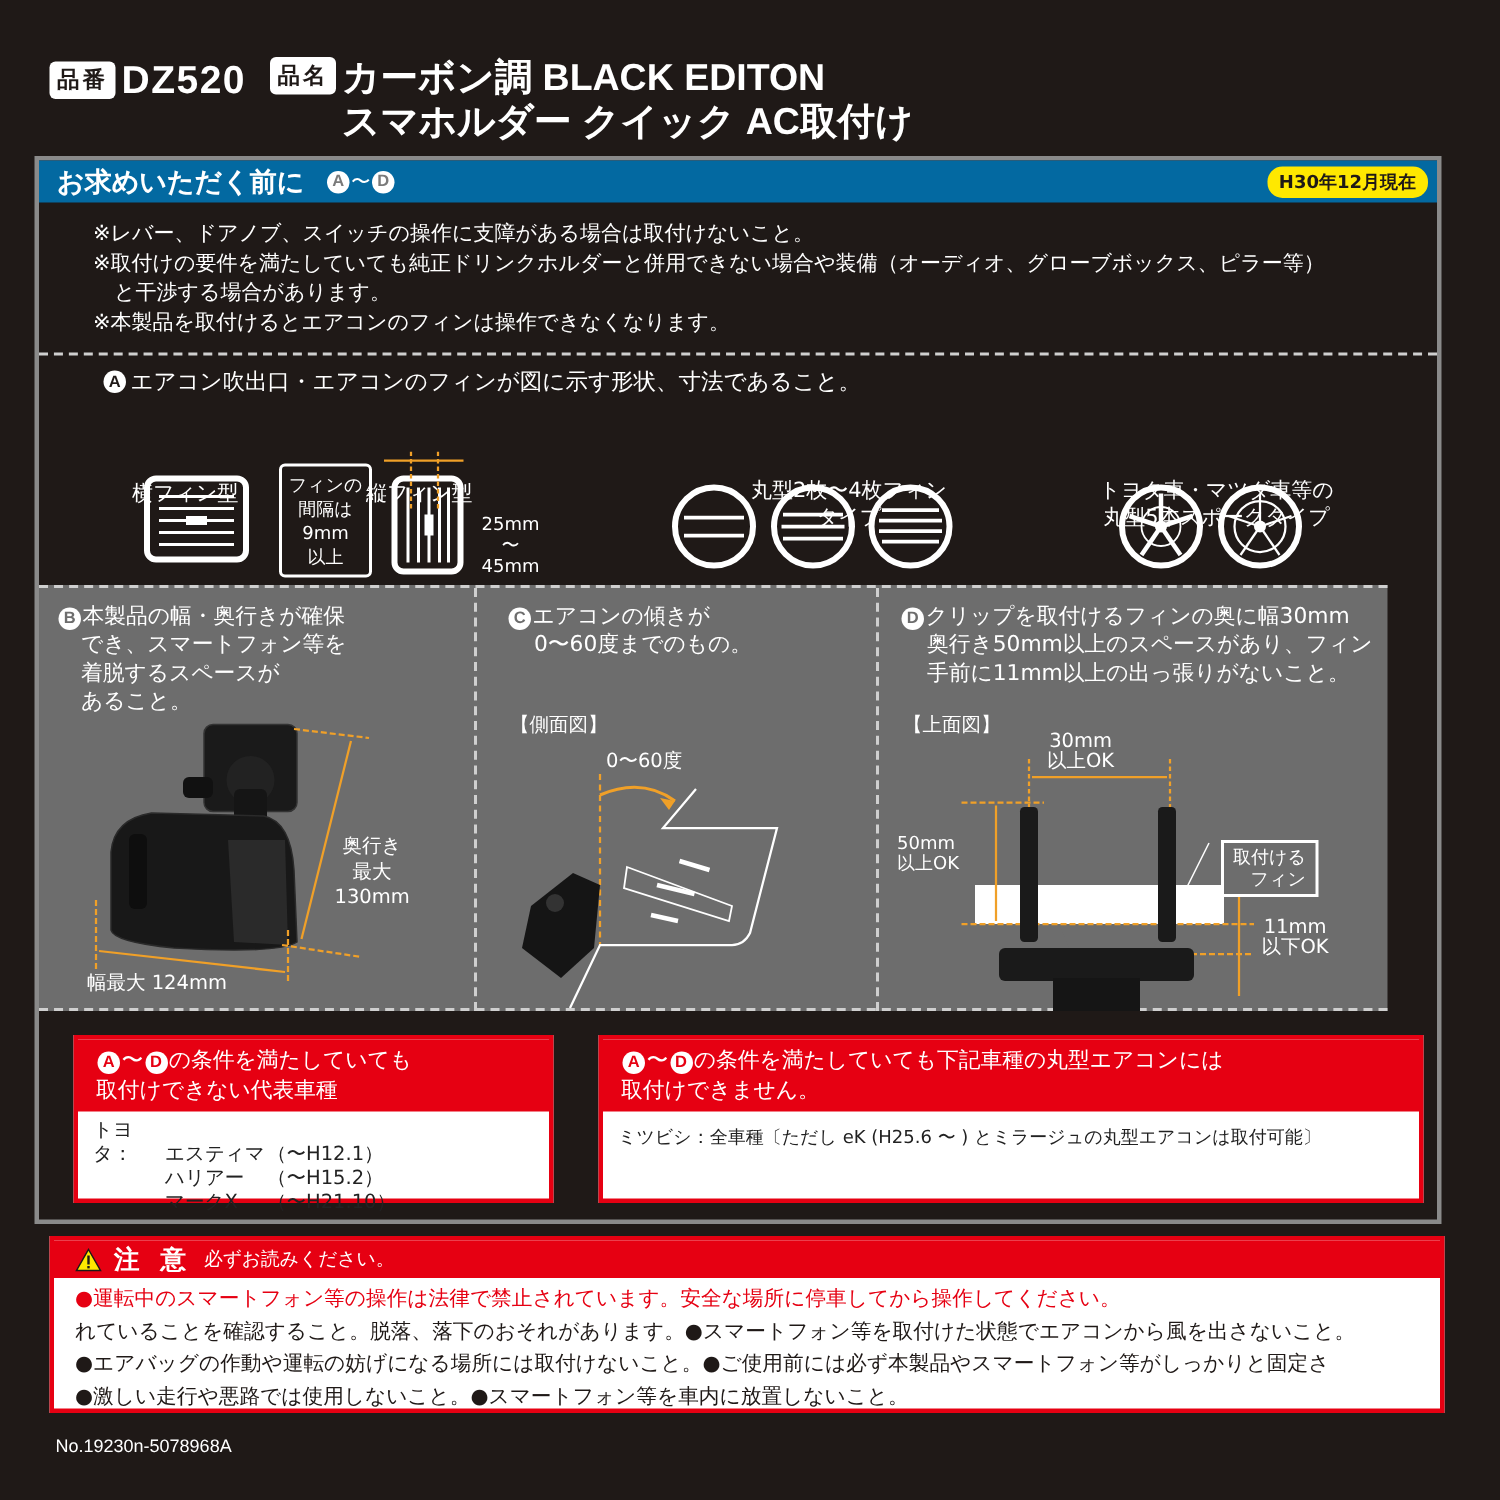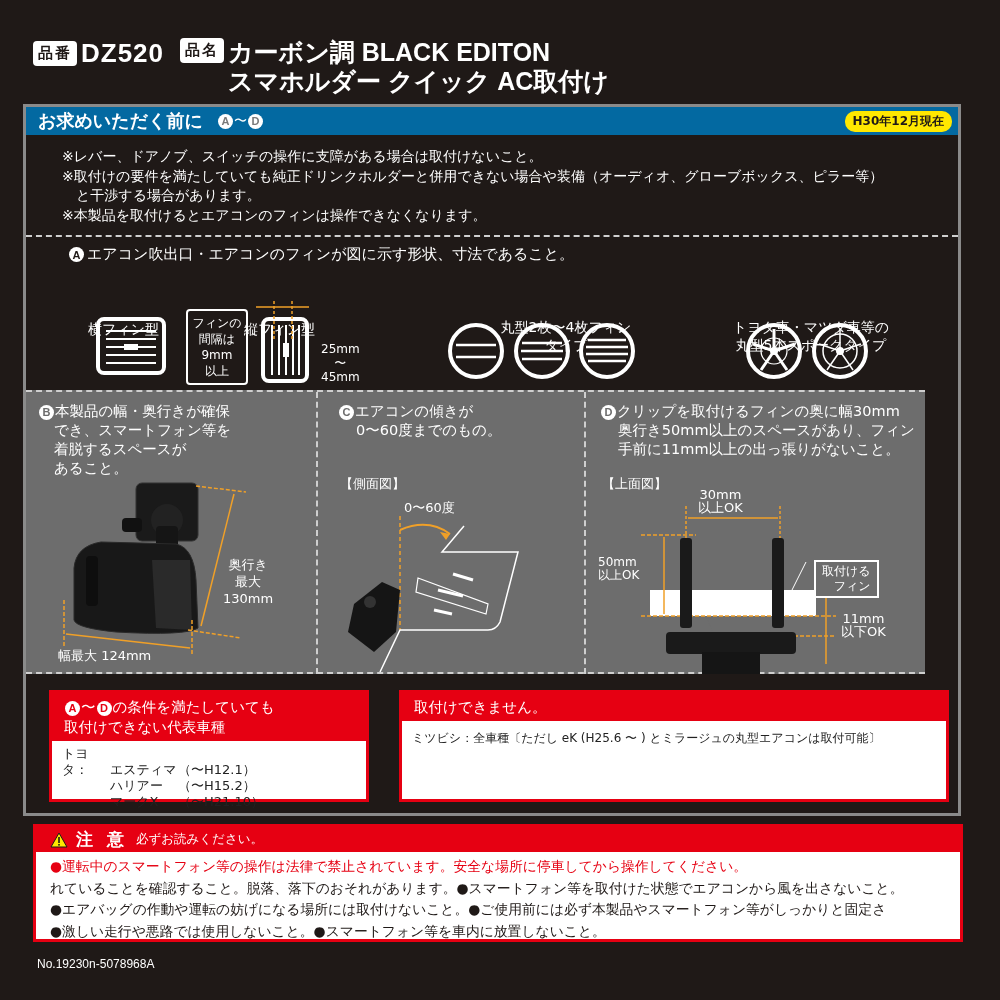--- a/index.html
+++ b/index.html
@@ -321,20 +321,21 @@
     </div>
     <div class="rb" style="line-height:16px;padding-top:5px;">
       <div><span style="display:inline-block;width:48px">トヨタ：</span><span style="display:inline-block;width:68px">エスティマ</span><span>（〜H12.1）</span></div>
       <div><span style="display:inline-block;width:48px"></span><span style="display:inline-block;width:68px">ハリアー</span><span>（〜H15.2）</span></div>
       <div><span style="display:inline-block;width:48px"></span><span style="display:inline-block;width:68px">マークX</span><span>（〜H21.10）</span></div>
     </div>
   </div>
 
   <div class="redbox" style="left:373px;top:583px;width:550px;height:112px;">
     <div class="rh">
+      <div><span class="circ red">A</span><span>〜</span><span class="circ red">D</span><span>の条件を満たしていても下記車種の丸型エアコンには</span></div>
       <div>取付けできません。</div>
     </div>
     <div class="rb" style="font-size:12px;line-height:19px;padding-top:8px;">
       <div>ミツビシ：全車種〔ただし eK (H25.6 〜 ) とミラージュの丸型エアコンは取付可能〕</div>
     </div>
   </div>
 </div>
 
 <div class="caution">
   <div class="ch">

